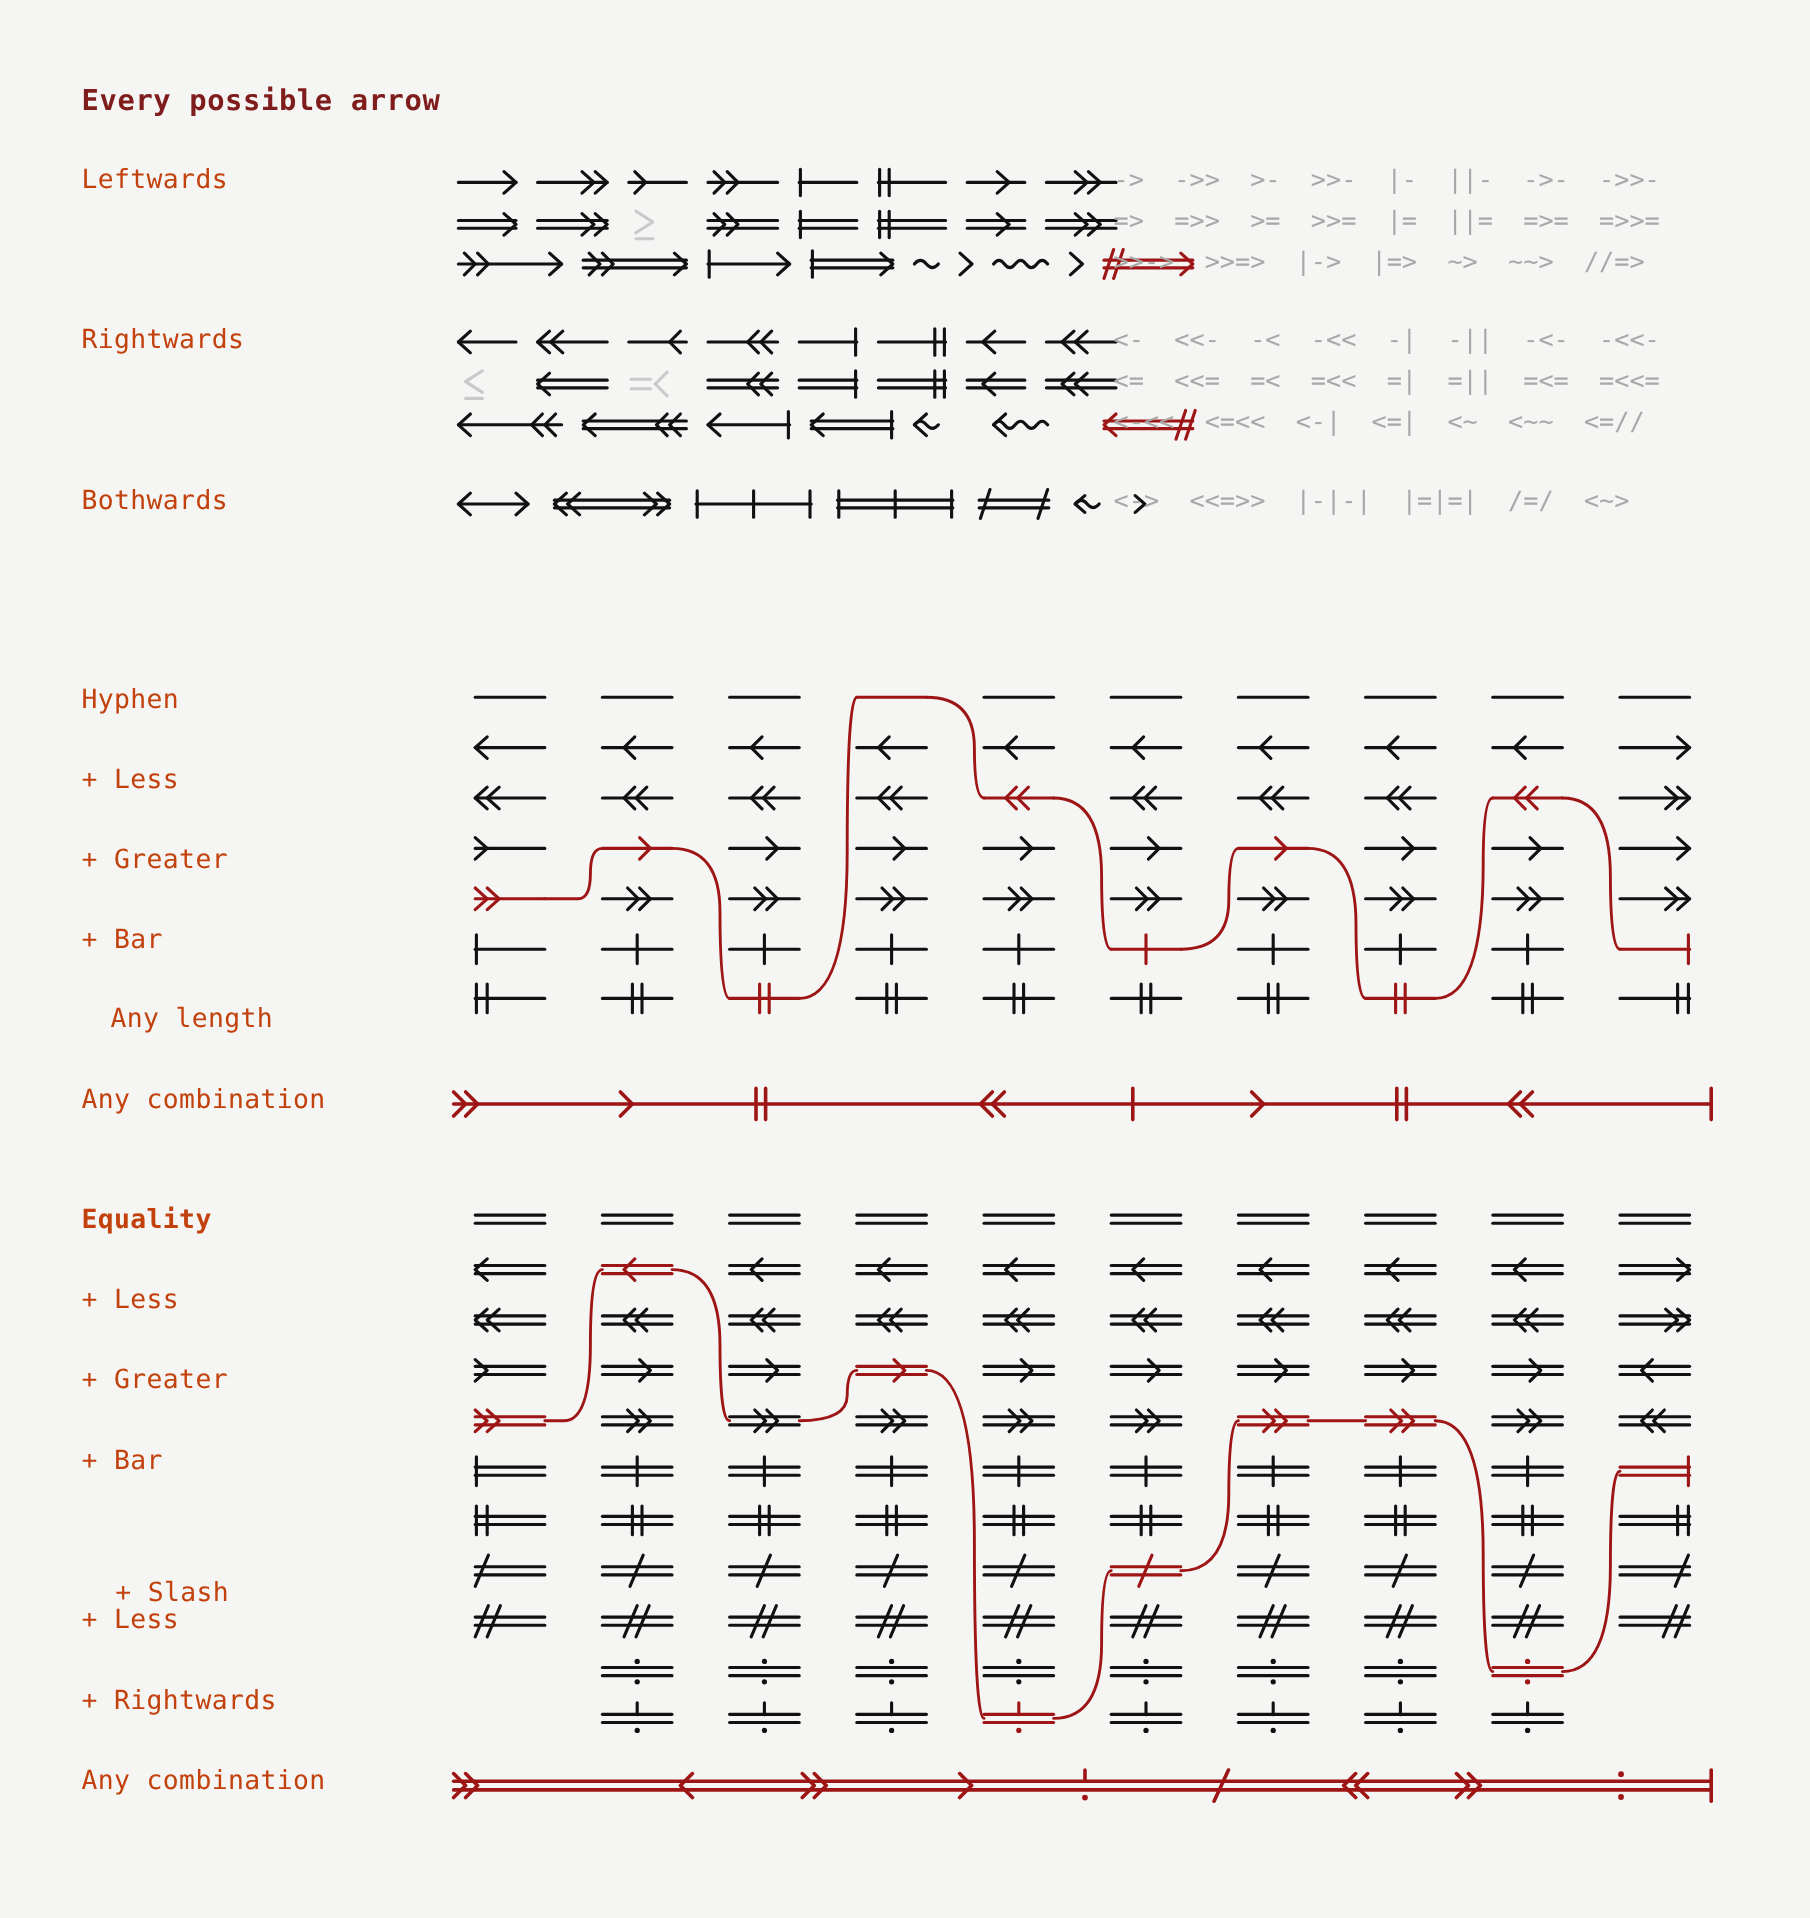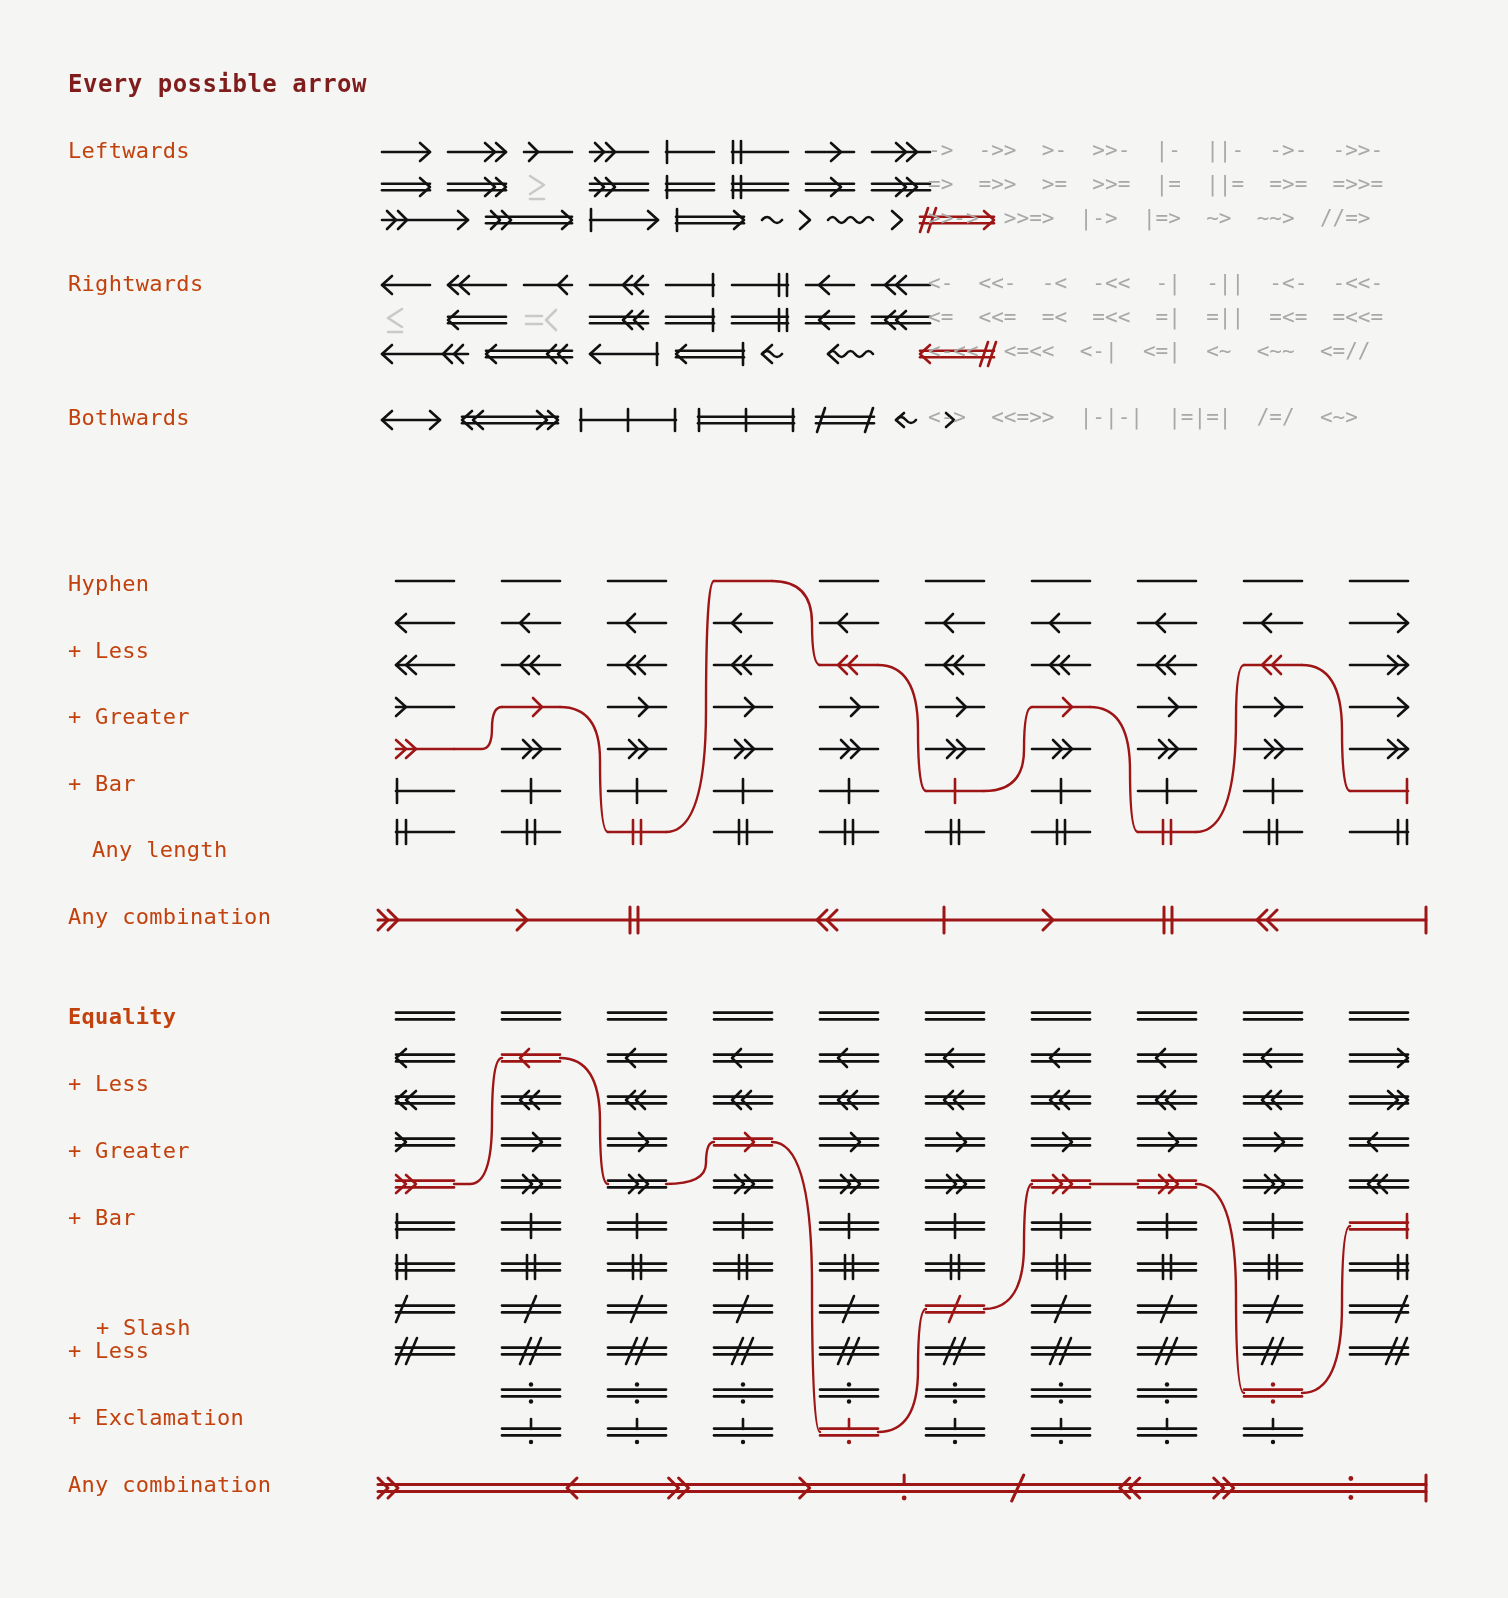--- a/index.html
+++ b/index.html
@@ -663,21 +663,21 @@
         <path d="M1054 7 L1054 33" stroke="#9e1515" stroke-width="3" fill="none" stroke-linecap="round" stroke-linejoin="round"></path>
       </svg>
     </div>
 
   <div class="row-label" style="left:68px; top:1004px;font-weight:bold;">Equality</div>
   <div class="row-label" style="left:68px; top:1071px;">+ Less</div>
   <div class="row-label" style="left:68px; top:1138px;">+ Greater</div>
   <div class="row-label" style="left:68px; top:1205px;">+ Bar</div>
   <div class="row-label" style="left:68px; top:1315px;margin-left:28px;">+ Slash</div>
   <div class="row-label" style="left:68px; top:1338px;">+ Less</div>
-  <div class="row-label" style="left:68px; top:1405px;">+ Exclamation</div>
+  <div class="row-label" style="left:68px; top:1405px;">+ Rightwards</div>
   <div class="row-label" style="left:68px; top:1472px;">Any combination</div>
 
   <div class="grid-wrap" id="eq-grid" style="left:372px; top:995px;">
       <svg width="1060" height="470" viewBox="0 0 1060 470">
         <path d="M24 17.6 L82 17.6" stroke="#111111" stroke-width="2.6" fill="none" stroke-linecap="round" stroke-linejoin="round"></path>
         <path d="M24 24.4 L82 24.4" stroke="#111111" stroke-width="2.6" fill="none" stroke-linecap="round" stroke-linejoin="round"></path>
         <path d="M130 17.6 L188 17.6" stroke="#111111" stroke-width="2.6" fill="none" stroke-linecap="round" stroke-linejoin="round"></path>
         <path d="M130 24.4 L188 24.4" stroke="#111111" stroke-width="2.6" fill="none" stroke-linecap="round" stroke-linejoin="round"></path>
         <path d="M236 17.6 L294 17.6" stroke="#111111" stroke-width="2.6" fill="none" stroke-linecap="round" stroke-linejoin="round"></path>
         <path d="M236 24.4 L294 24.4" stroke="#111111" stroke-width="2.6" fill="none" stroke-linecap="round" stroke-linejoin="round"></path>

